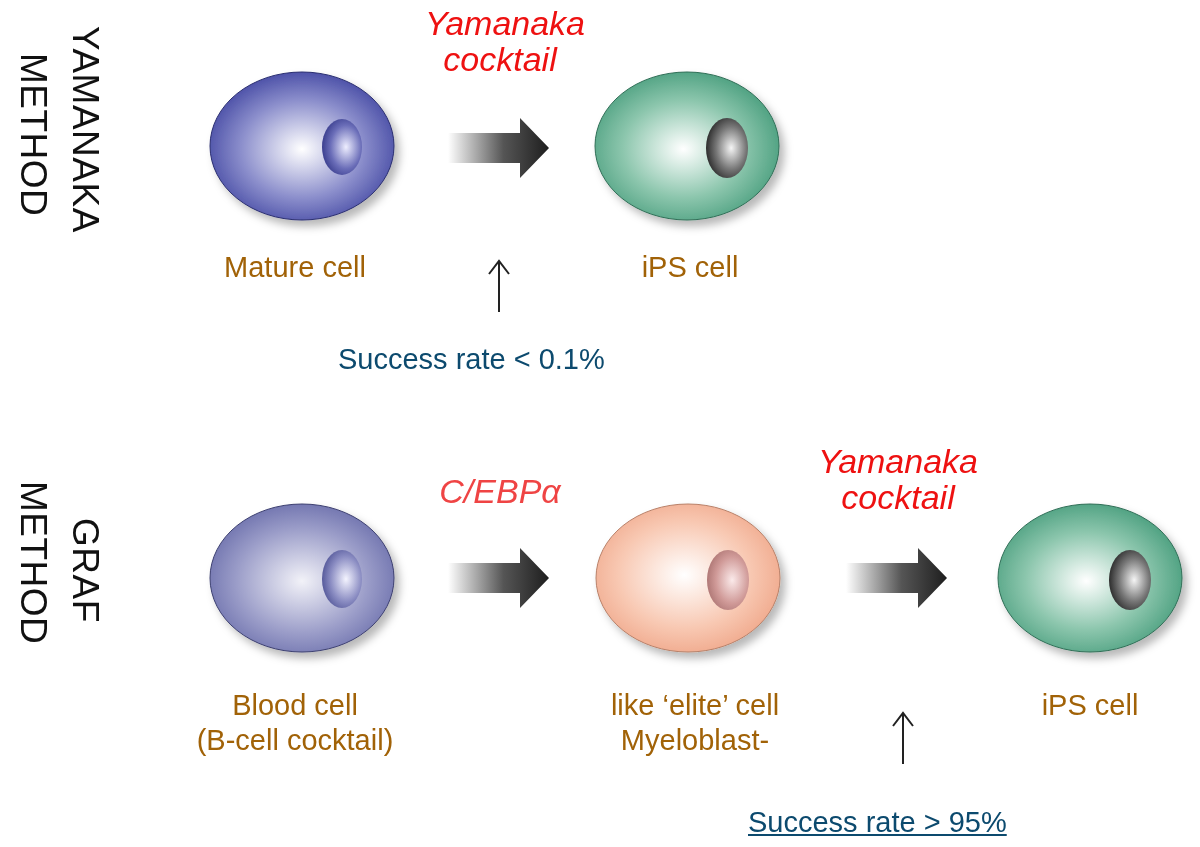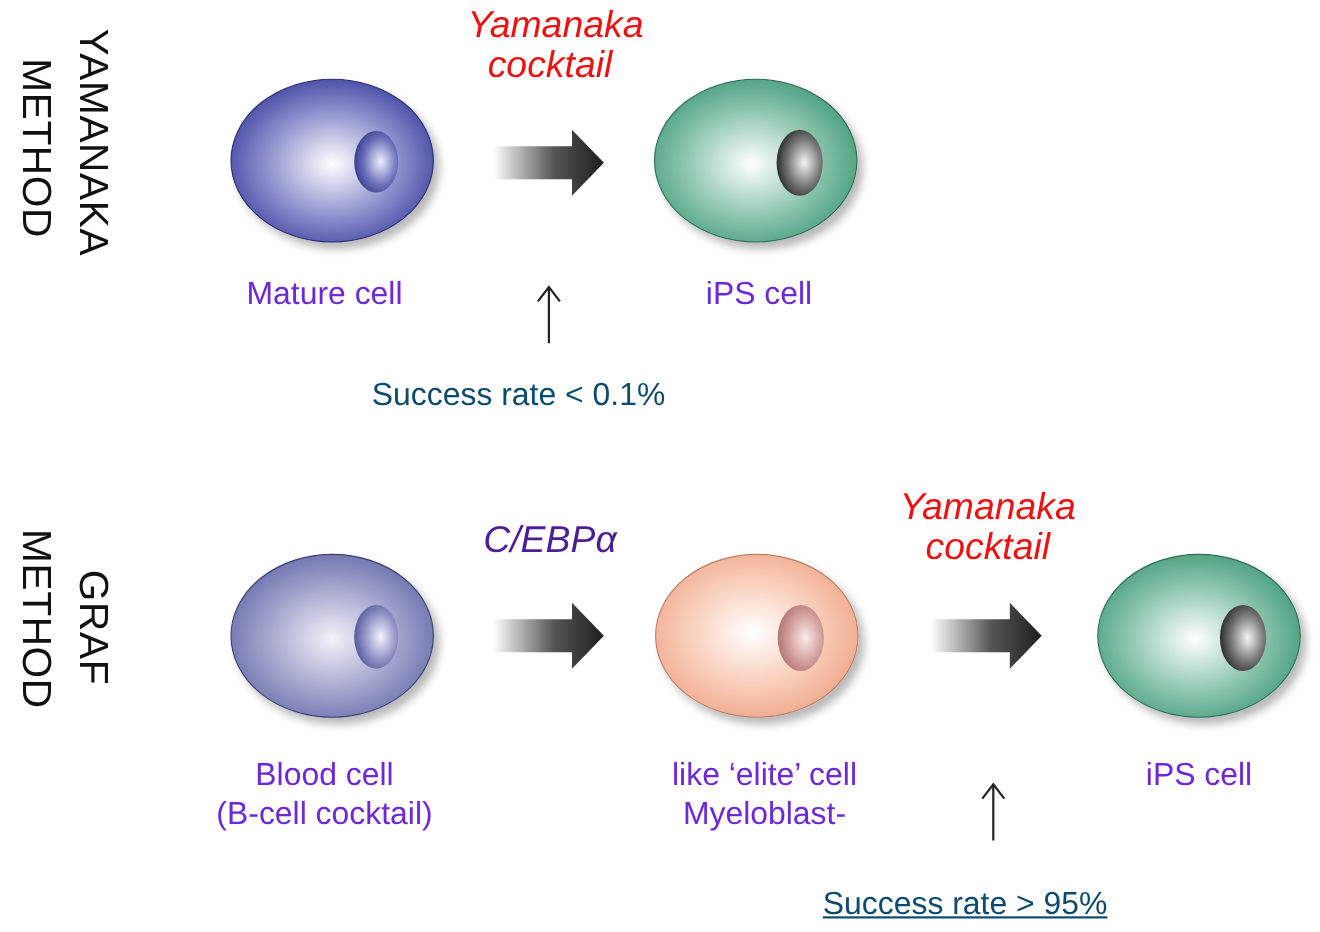--- a/index.html
+++ b/index.html
@@ -1,21 +1,21 @@
 <!DOCTYPE html>
 <html><head>
 <meta charset="utf-8">
 <style>
   html, body { margin: 0; padding: 0; background: #ffffff; }
   body { width: 1200px; height: 847px; position: relative; overflow: hidden;
          font-family: "Liberation Sans", sans-serif; color: #111; }
   .vlabel { position: absolute; font-size: 37px; letter-spacing: 0.5px; white-space: nowrap;
             transform-origin: 0 0; transform: rotate(90deg); line-height: 1; color: #111; }
   .red { color: #ee1111; font-style: italic; font-size: 34px; text-align: center; line-height: 36px; position: absolute; white-space: nowrap; }
-  .label { position: absolute; font-size: 29px; text-align: center; line-height: 35px; white-space: nowrap; color: #6d28d9; }
+  .label { position: absolute; font-size: 29px; text-align: center; line-height: 35px; white-space: nowrap; color: #a16207; }
   .rate { position: absolute; font-size: 29px; white-space: nowrap; color: #0c4a6e; }
   svg.cell, svg.arrow, svg.up { position: absolute; overflow: visible; }
 </style>
 </head>
 <body>
 
 <svg width="0" height="0" style="position:absolute">
   <defs>
     <radialGradient id="gMature" cx="50%" cy="52%" r="60%">
       <stop offset="0%" stop-color="#ffffff"></stop>
@@ -104,21 +104,21 @@
 
 <div>
   <div class="vlabel" style="left:104px; top:518px;">GRAF</div>
   <div class="vlabel" style="left:52px; top:481px;">METHOD</div>
 
   <svg class="cell" style="left:205px; top:502px;" width="200" height="160">
     <ellipse cx="97" cy="76" rx="92" ry="74" fill="url(#gBlood)" stroke="#3c3f70" stroke-width="1" filter="url(#shadow)"></ellipse>
     <ellipse cx="137" cy="77" rx="20" ry="29" fill="url(#gBloodNuc)"></ellipse>
   </svg>
 
-  <div class="red" style="left: 420px; top: 473px; width: 160px; color: #4c1d95;">C/EBPα</div>
+  <div class="red" style="left: 420px; top: 473px; width: 160px; color: #ef4444;">C/EBPα</div>
 
   <svg class="arrow" style="left:448px; top:548px;" width="104" height="62">
     <polygon points="0,15 72,15 72,0 101,30 72,60 72,45 0,45" fill="url(#gArrow)"></polygon>
   </svg>
 
   <svg class="cell" style="left:593px; top:502px;" width="200" height="160">
     <ellipse cx="95" cy="76" rx="92" ry="74" fill="url(#gMyelo)" stroke="#b88068" stroke-width="1" filter="url(#shadow)"></ellipse>
     <ellipse cx="135" cy="78" rx="21" ry="30" fill="url(#gMyeloNuc)"></ellipse>
   </svg>
 

